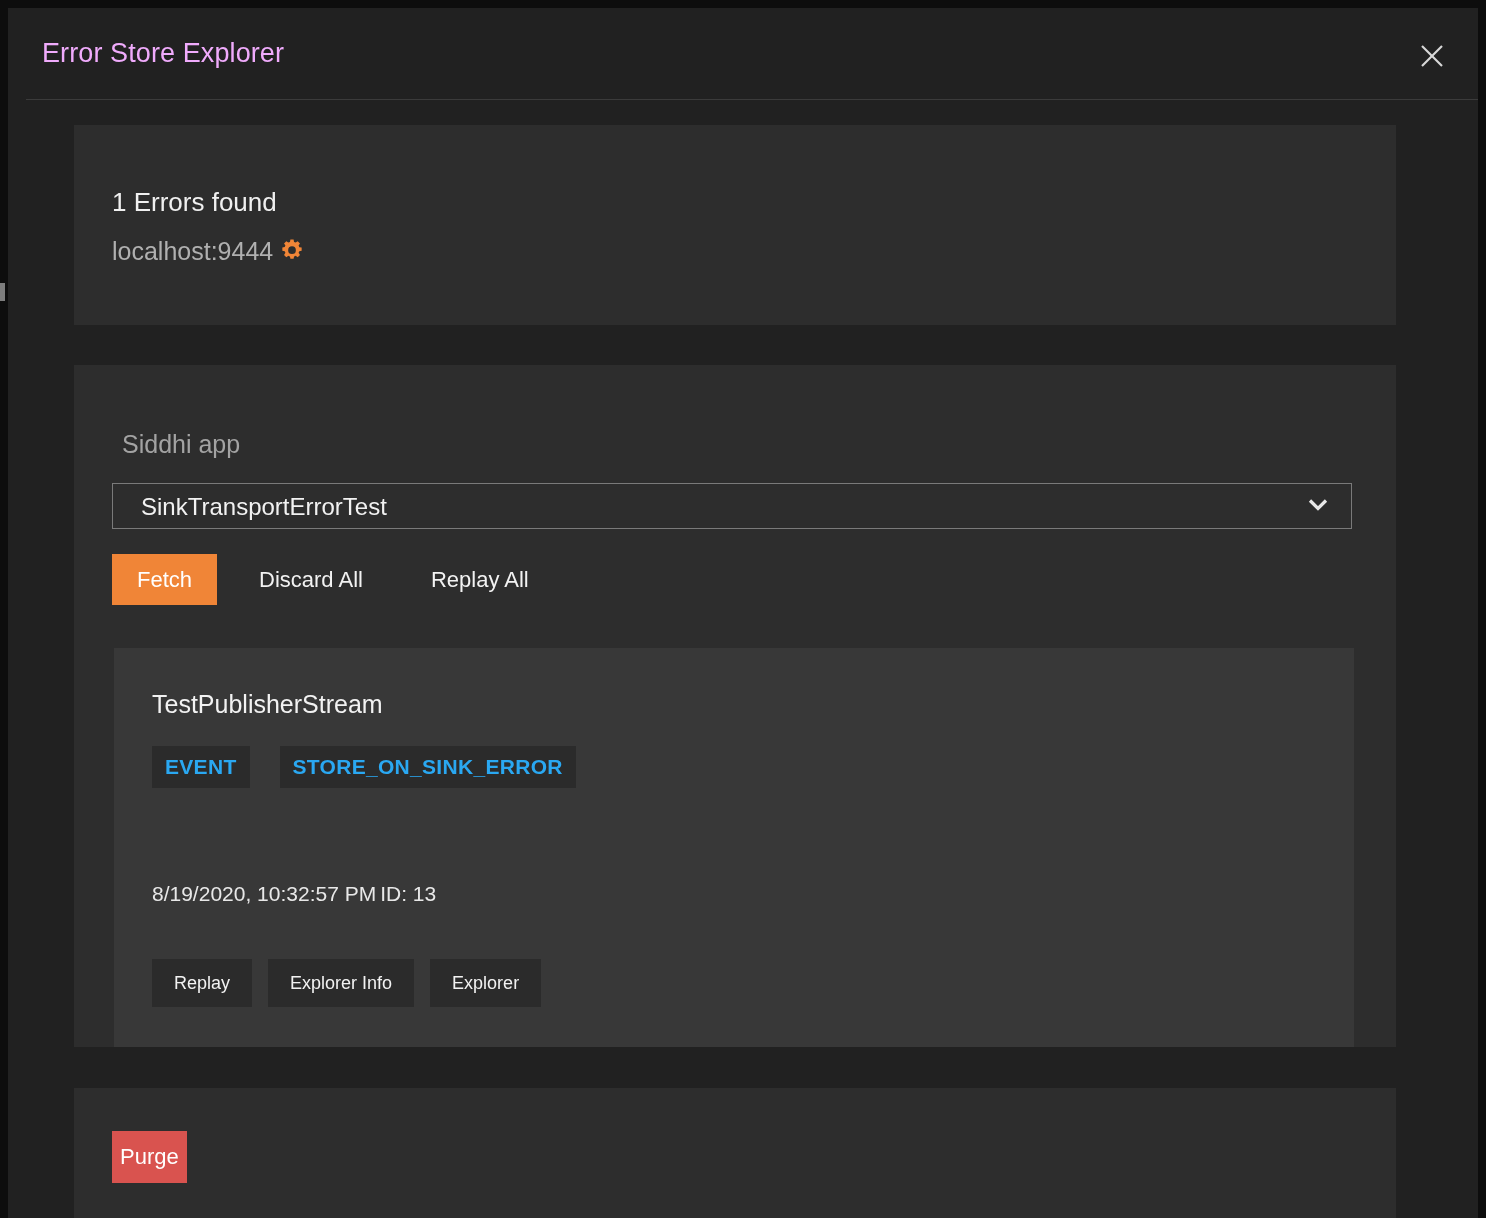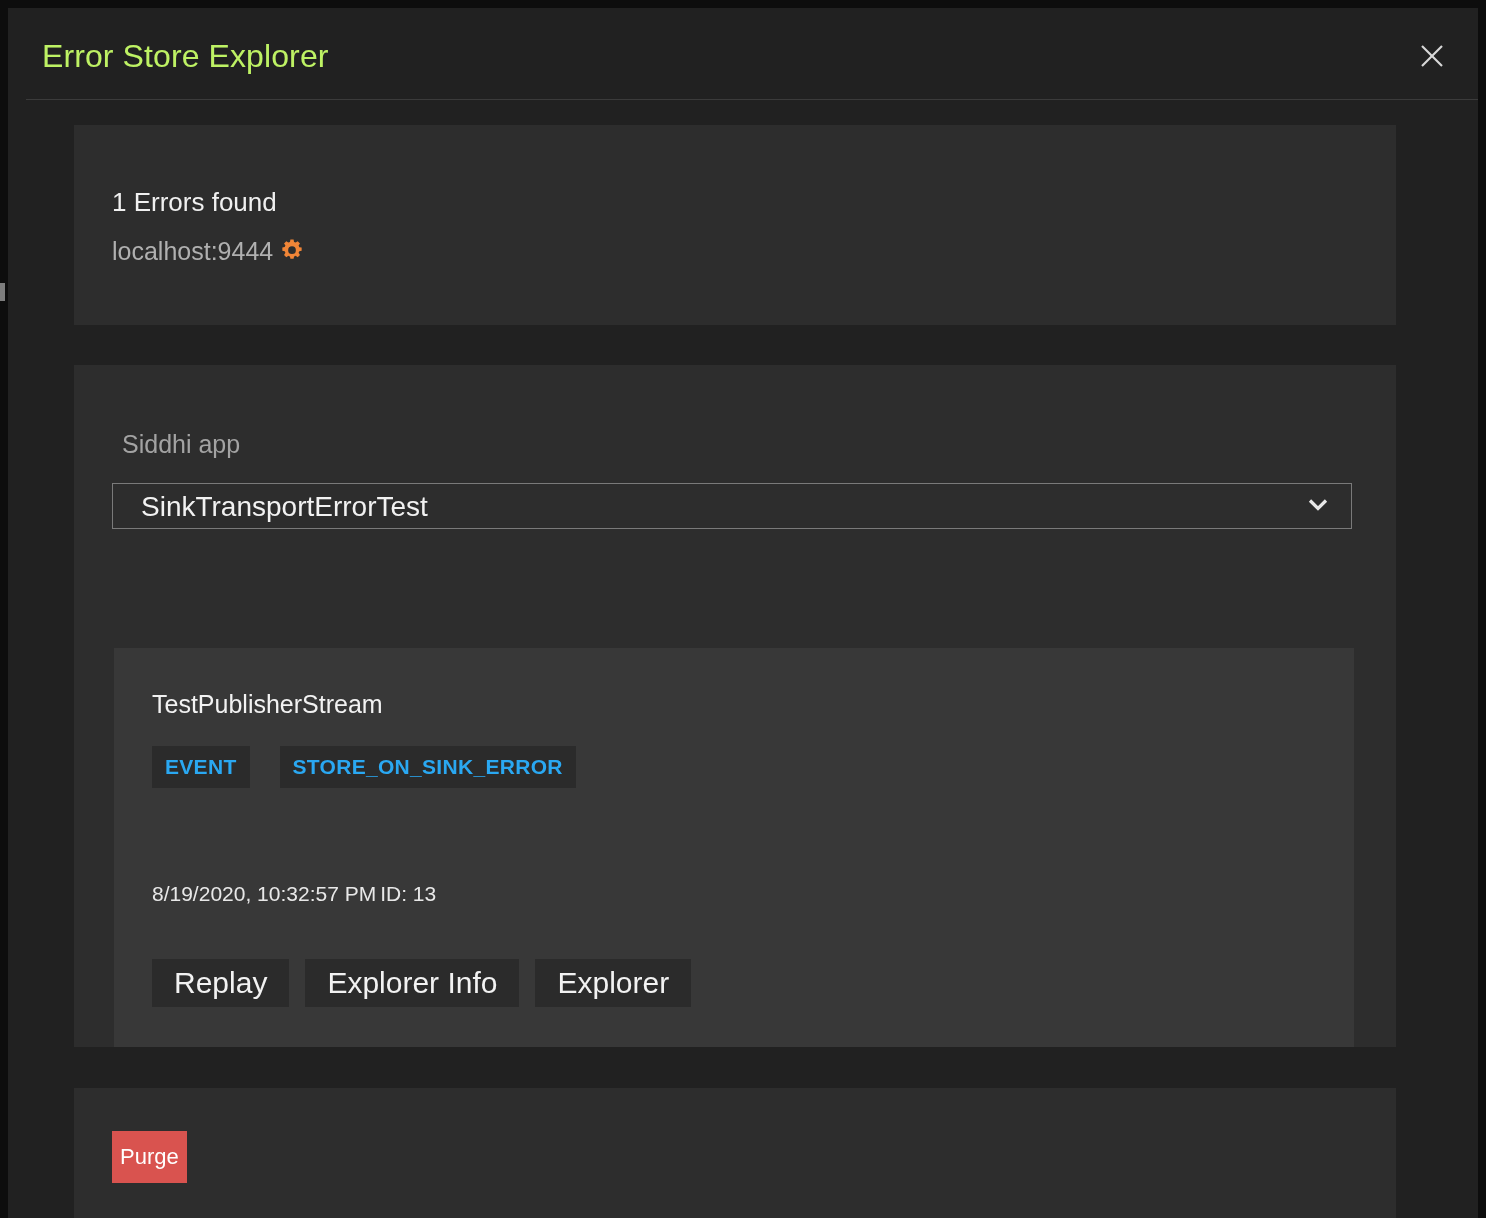--- a/index.html
+++ b/index.html
@@ -43,22 +43,22 @@
 
   
   .modal-header {
     position: relative;
     height: 91px;
   }
   .modal-title {
     position: absolute;
     left: 34px;
     top: 30px;
-    font-size: 32px;
-    color: #bef264;
+    font-size: 27px;
+    color: #f0abfc;
     letter-spacing: .1px;
     white-space: nowrap;
   }
   .close-btn {
     position: absolute;
     right: 30px;
     top: 32px;
     width: 32px;
     height: 32px;
     cursor: pointer;
@@ -123,21 +123,21 @@
   .app-select {
     position: absolute;
     left: 38px;
     top: 118px;
     width: 1240px;
     height: 46px;
     background: #2d2d2d;
     border: 1px solid #7a7a7a;
     color: #f2f2f2;
     font-family: "Liberation Sans", sans-serif;
-    font-size: 28px;
+    font-size: 24px;
     padding: 0 14px 0 28px;
     box-sizing: border-box;
     appearance: none;
     -webkit-appearance: none;
     cursor: pointer;
     outline: none;
   }
   .select-chevron {
     position: absolute;
     left: 1232px;
@@ -232,21 +232,21 @@
   .card-btn-row {
     position: absolute;
     left: 38px;
     top: 311px;
     display: flex;
     gap: 16px;
   }
   .btn-dark {
     background: #2b2b2b;
     color: #f2f2f2;
-    font-size: 30px;
+    font-size: 18px;
     height: 48px;
     line-height: 48px;
     padding: 0 22px;
     text-align: center;
   }
 
   
   .btn-danger {
     position: absolute;
     left: 38px;
@@ -303,20 +303,25 @@
 
       <select class="app-select">
         <option>SinkTransportErrorTest</option>
       </select>
       <span class="select-chevron">
         <svg width="24" height="20" viewBox="0 0 24 20">
           <path d="M4 5.5 L12 13.5 L20 5.5" fill="none" stroke="#e8e8e8" stroke-width="3.2"></path>
         </svg>
       </span>
 
+      <div class="btn-row">
+        <button class="btn btn-primary">Fetch</button>
+        <button class="btn btn-flat">Discard All</button>
+        <button class="btn btn-flat">Replay All</button>
+      </div>
 
       <div class="error-card">
         <div class="stream-name">TestPublisherStream</div>
 
         <div class="badge-row">
           <span class="badge">EVENT</span>
           <span class="badge">STORE_ON_SINK_ERROR</span>
         </div>
 
 

